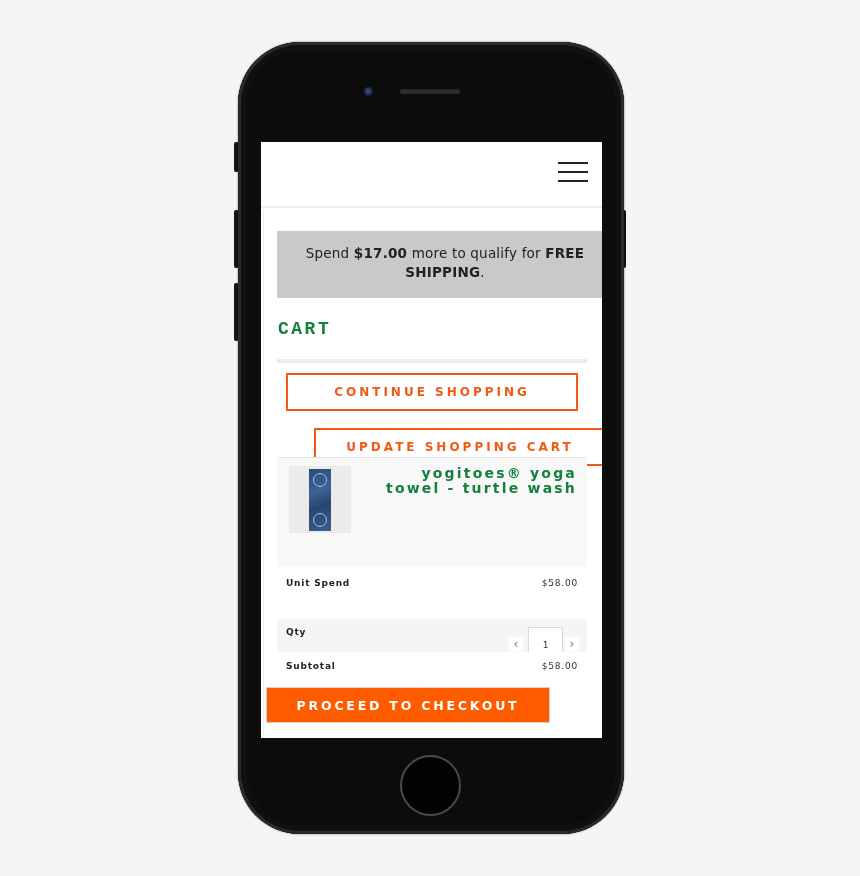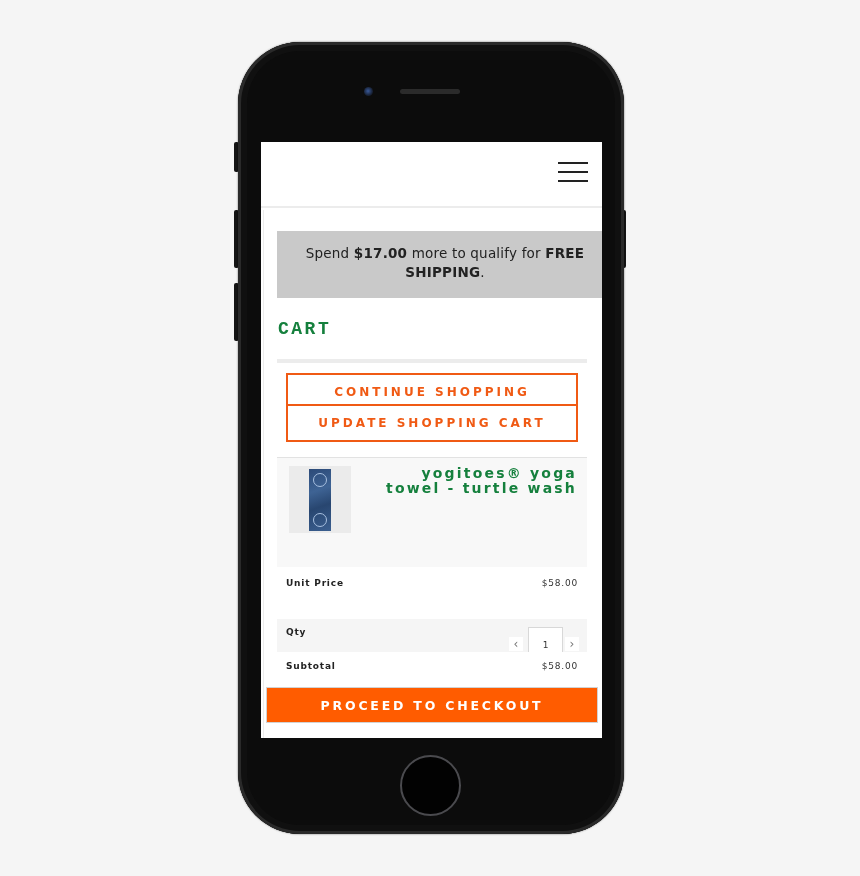--- a/index.html
+++ b/index.html
@@ -97,21 +97,21 @@
       position: absolute; left: 25px; width: 292px; height: 38px;
       border: 2px solid #f05a14;
       background: #fff;
       color: #f05a14;
       font-size: 12px; font-weight: bold; letter-spacing: 3px;
       text-align: center; line-height: 25px;
       cursor: pointer;
       font-family: "DejaVu Sans", sans-serif;
     }
     .btn-continue { top: 231px; }
-    .btn-update { top: 262px; }
+    .btn-update { top: 286px; margin-left: 28px; }
 
     .item-rule {
       position: absolute; left: 16px; top: 315px; width: 310px; height: 1px;
       background: #e2e2e2;
     }
     .item-card {
       position: absolute; left: 16px; top: 316px; width: 310px; height: 109px;
       background: #f8f8f8;
     }
     .thumb {
@@ -159,21 +159,21 @@
     .qty-dec { right: 64px; }
     .qty-inc { right: 8px; }
     .qty-input {
       position: absolute; right: 24px; top: 8px; width: 35px; height: 35px;
       border: 1px solid #d8d8d8; background: #fff;
       font-size: 9px; text-align: center; color: #333;
       font-family: "DejaVu Sans", sans-serif;
     }
 
     .checkout-btn {
-      position: absolute; left: 5px; top: 545px; width: 332px; height: 36px;
+      position: absolute; left: 5px; top: 545px; width: 284px; height: 36px;
       background: #ff5c00;
       color: #fff;
       font-size: 12.5px; font-weight: bold; letter-spacing: 2.8px;
       text-align: center; line-height: 36px;
       border: 1px solid #d2d2d2;
       cursor: pointer;
       font-family: "DejaVu Sans", sans-serif;
     }
   </style>
 </head>
@@ -212,21 +212,21 @@
 
     <div class="item-rule"></div>
     <div class="item-card">
       <div class="thumb">
         <div class="towel"></div>
       </div>
       <div class="item-name">yogitoes® yoga towel - turtle wash</div>
     </div>
 
     <div class="row row-price">
-      <span class="label">Unit Price</span>
+      <span class="label">Unit Spend</span>
       <span class="value">$58.00</span>
     </div>
 
     <div class="row row-qty">
       <span class="label">Qty</span>
       <span class="qty-dec">‹</span>
       <input class="qty-input" type="text" value="1" style="">
       <span class="qty-inc">›</span>
     </div>
 

